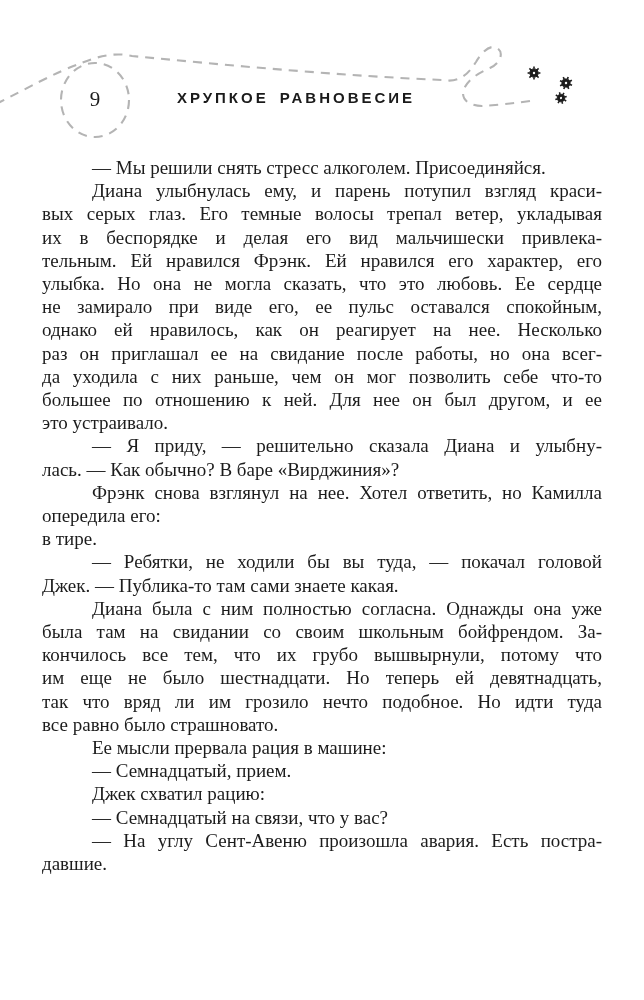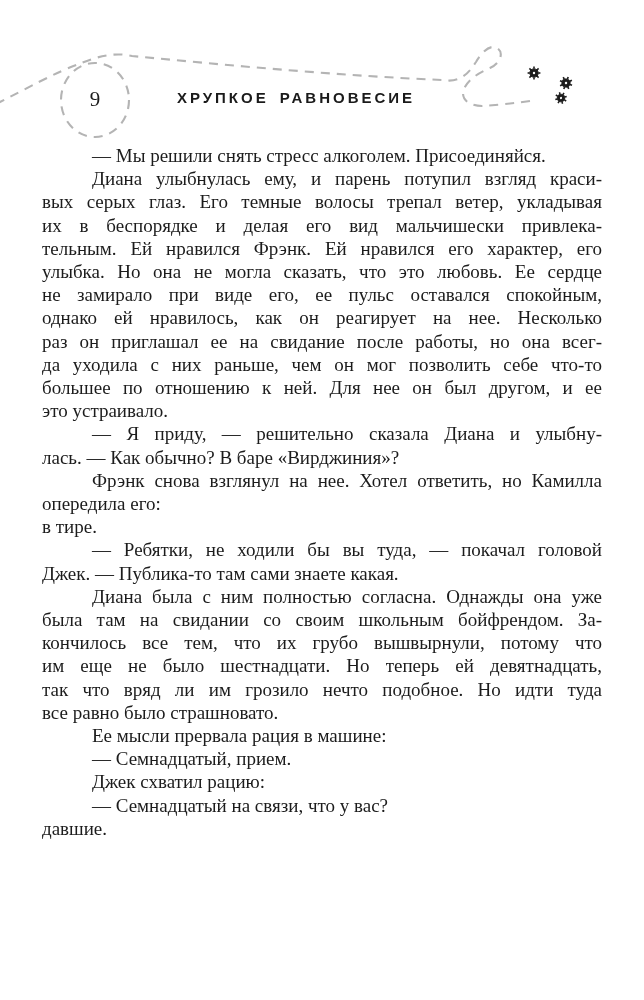--- a/index.html
+++ b/index.html
@@ -34,21 +34,21 @@
     font-family: "Liberation Sans", "DejaVu Sans", sans-serif;
     font-size: 15px;
     font-weight: 700;
     letter-spacing: 3px;
     word-spacing: 4px;
     white-space: nowrap;
     color: #1a1a1a;
   }
   .body-text {
     position: absolute;
-    left: 42px; top: 144px;
+    left: 42px; top: 156px;
     width: 560px;
     font-size: 19px;
     line-height: 23.2px;
   }
   .para { margin: 0; }
   .line { text-align: left; }
   .line.just { text-align: justify; text-align-last: justify; }
   .line.first { text-indent: 50px; }
 </style>
 </head>
@@ -166,17 +166,18 @@
       <div class="para">
         <div class="line first last">— Семнадцатый, прием.</div>
       </div>
       <div class="para">
         <div class="line first last">Джек схватил рацию:</div>
       </div>
       <div class="para">
         <div class="line first last">— Семнадцатый на связи, что у вас?</div>
       </div>
       <div class="para">
+        <div class="line first just">— На углу Сент-Авеню произошла авария. Есть постра-</div>
         <div class="line last">давшие.</div>
       </div>
     </div>
 
 </div>
 
 </body></html>

